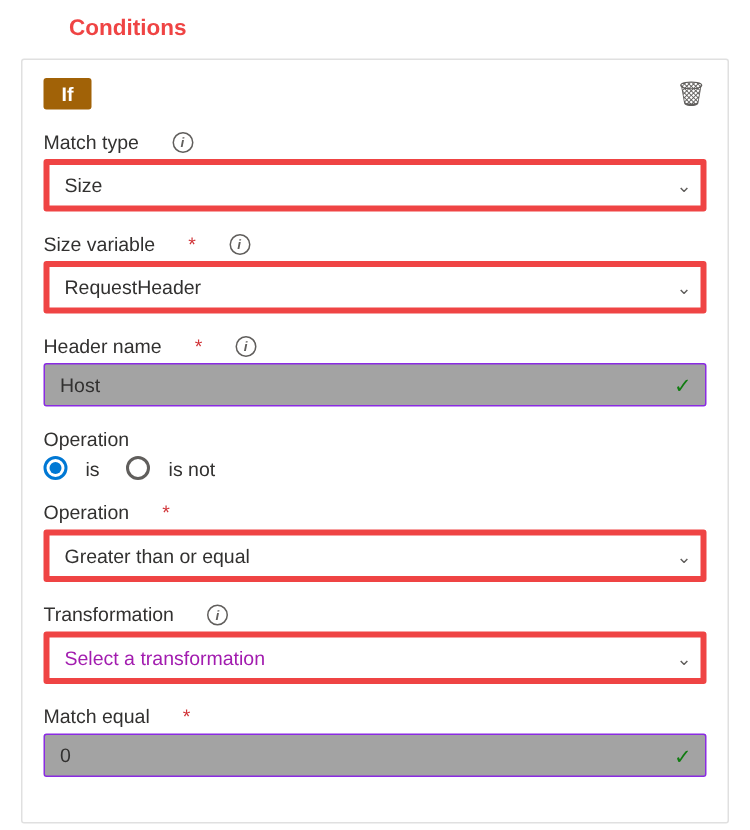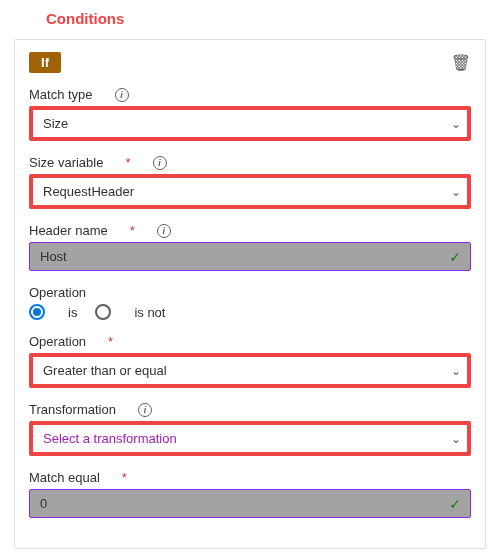--- a/index.html
+++ b/index.html
@@ -147,21 +147,21 @@
     .radio-group {
       display: flex;
       align-items: center;
       gap: 18px;
       margin-top: 2px;
     }
 
     .radio-option {
       display: flex;
       align-items: center;
-      gap: 23px;
+      gap: 12px;
       cursor: pointer;
     }
 
     .radio-input {
       appearance: none;
       width: 16px;
       height: 16px;
       border: 2px solid #0078d4;
       border-radius: 50%;
       cursor: pointer;

